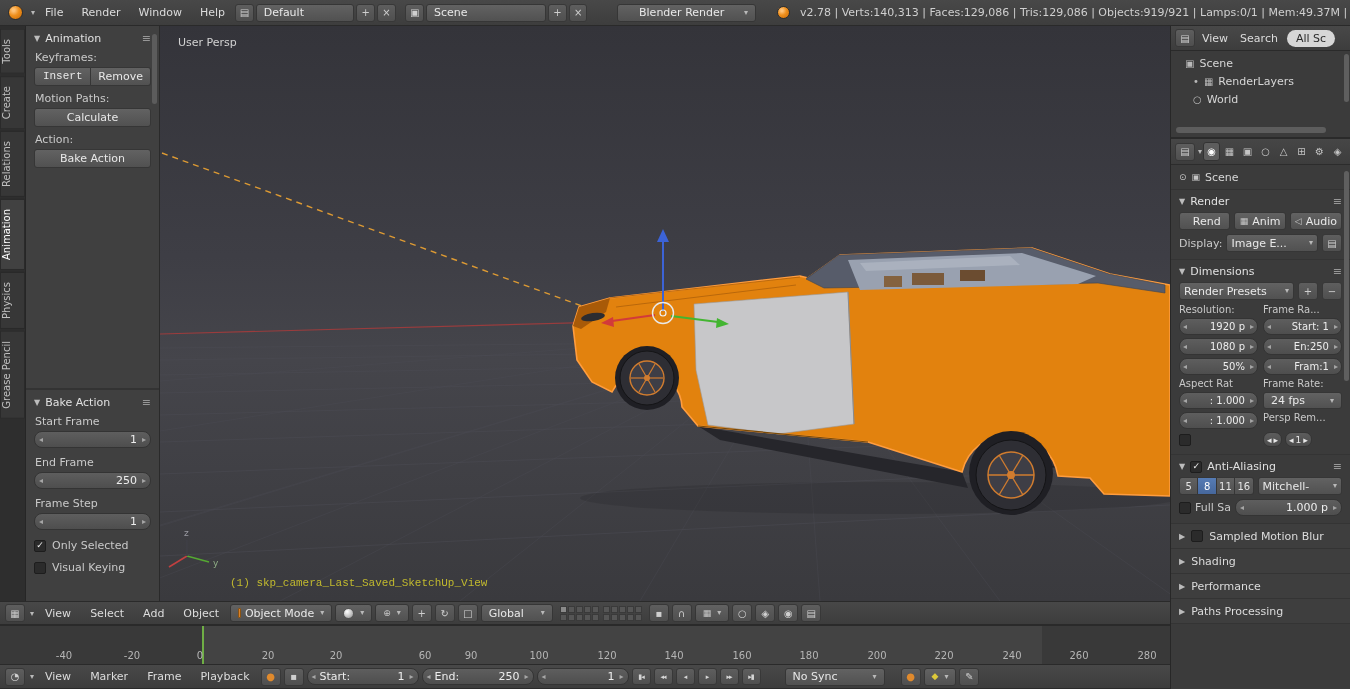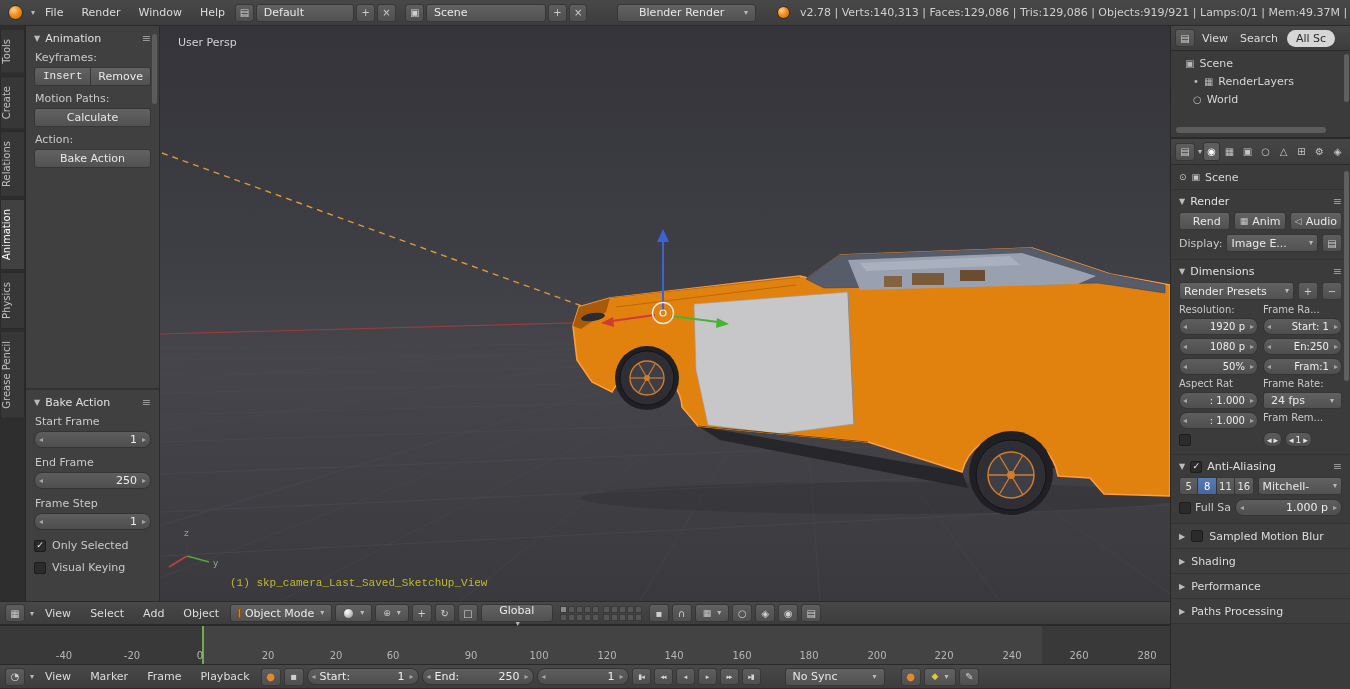--- a/index.html
+++ b/index.html
@@ -355,21 +355,21 @@
     </span>
     <span class="iconbtn">
         <span>+</span>
       </span>
     <span class="iconbtn">
         <span>↻</span>
       </span>
     <span class="iconbtn">
         <span>□</span>
       </span>
-    <span class="btn" style="width:72px;flex-direction:column;">
+    <span class="btn" style="width:72px;">
       <span class="flex1">Global</span>
       <span class="dd-arrow">▾</span>
     </span>
     <span class="layers">
       <span class="layergrid">
         <span class="layercell on"></span>
           <span class="layercell"></span>
           <span class="layercell"></span>
           <span class="layercell"></span>
           <span class="layercell"></span>
@@ -417,21 +417,21 @@
   </div>
 
   <div id="tl-ruler" class="abs">
     <span class="range-band"></span>
     <span class="cur-frame-line"></span>
     <span class="tick" style="left:51px;">-40</span>
     <span class="tick" style="left:119px;">-20</span>
     <span class="tick" style="left:187px;">0</span>
     <span class="tick" style="left:255px;">20</span>
     <span class="tick" style="left:323px;">20</span>
-    <span class="tick" style="left:380px;text-align:center;">60</span>
+    <span class="tick" style="left:412px;text-align:center;">60</span>
     <span class="tick" style="left:458px;">90</span>
     <span class="tick" style="left:526px;">100</span>
     <span class="tick" style="left:594px;">120</span>
     <span class="tick" style="left:661px;">140</span>
     <span class="tick" style="left:729px;">160</span>
     <span class="tick" style="left:796px;">180</span>
     <span class="tick" style="left:864px;">200</span>
     <span class="tick" style="left:931px;">220</span>
     <span class="tick" style="left:999px;">240</span>
     <span class="tick" style="left:1066px;">260</span>
@@ -651,21 +651,21 @@
         </span>
         <span class="btn" style="height:17px;">
           <span class="flex1">24 fps</span>
           <span class="dd-arrow">▾</span>
         </span>
         <span class="slider">
           <span class="arr">◂</span>
           <span class="val">: 1.000</span>
           <span class="arr">▸</span>
         </span>
-        <span class="label">Fram Rem...</span>
+        <span class="label">Persp Rem...</span>
         <span style="display:flex;align-items:center;">
           <span class="checkbox"></span>
         </span>
         <span style="display:flex;align-items:center;gap:3px;">
           <span class="mini">
             <span>◂</span>
             <span>▸</span>
           </span>
           <span class="mini">
             <span>◂</span>

